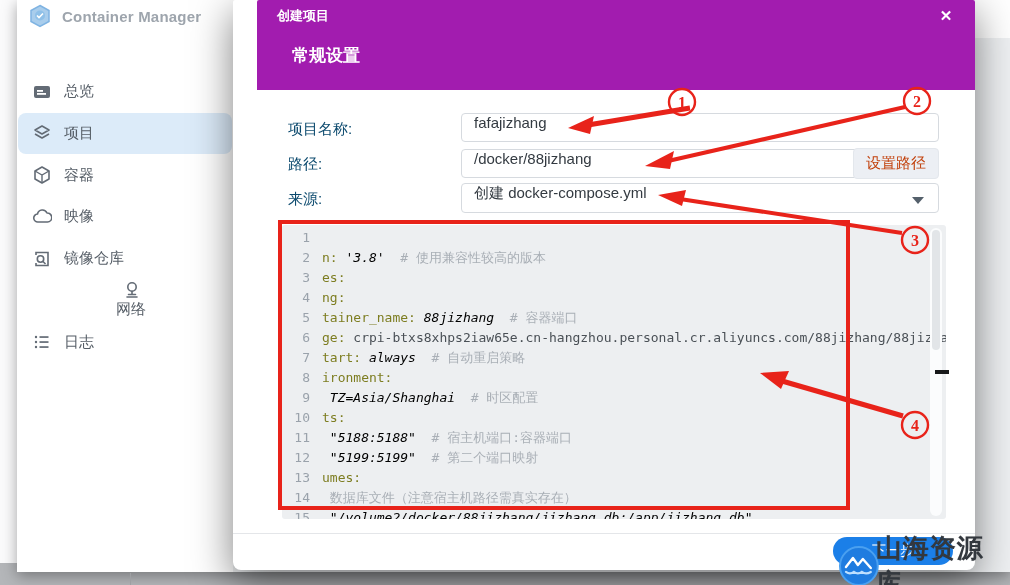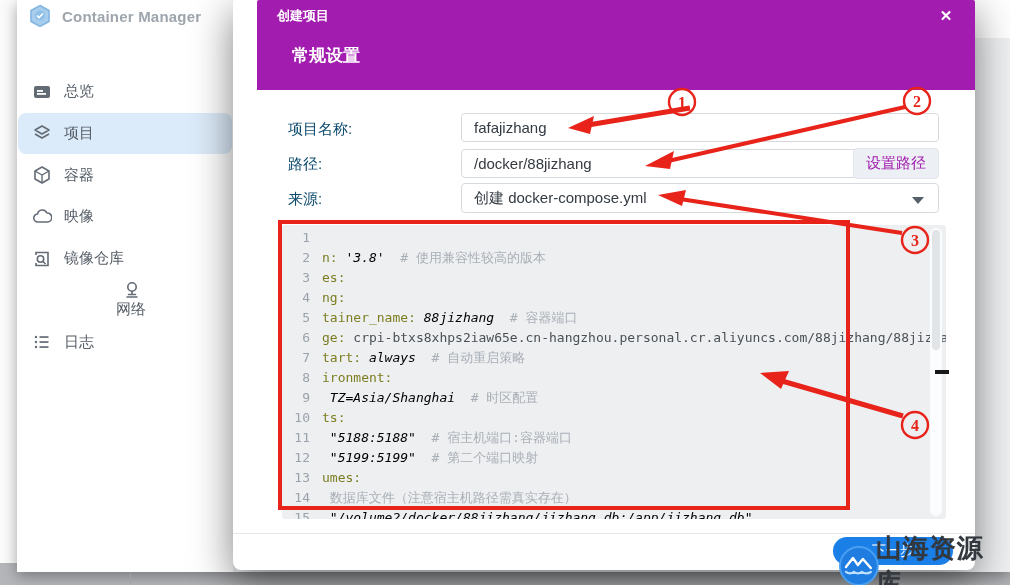--- a/index.html
+++ b/index.html
@@ -30,22 +30,22 @@
     position:absolute;left:233px;top:0;width:742px;height:570px;background:#ffffff;
     border-radius:2px 2px 8px 8px;box-shadow:0 12px 40px rgba(0,0,0,.5);z-index:10;
   }
   .modal-header{position:absolute;left:0;top:0;right:0;height:90px;background:#a21caf;border-radius:2px 2px 0 0;margin-left:24px;}
   .modal-title{position:absolute;left:20px;top:7px;color:#fff;font-size:13px;font-weight:bold;}
   .modal-close{position:absolute;right:18px;top:5px;color:#fff;font-size:15px;font-weight:bold;width:22px;height:22px;
     text-align:center;line-height:22px;cursor:pointer;}
   .modal-section{position:absolute;left:35px;top:44px;color:#fff;font-size:17px;font-weight:bold;}
   .form-label{position:absolute;left:55px;font-size:15px;color:#0c4a6e;}
   .tbox{position:absolute;background:#fff;border:1px solid #d6dadf;border-radius:4px;font-size:15px;color:#333a41;
-    display:flex;align-items:center;padding:0 12px;box-sizing:border-box;}
-  .btn-gray{position:absolute;background:#eceff4;border:1px solid #e3e7ec;border-radius:4px;font-size:15px;color:#a21caf;
+    display:flex;padding:0 12px;box-sizing:border-box;}
+  .btn-gray{position:absolute;background:#eceff4;border:1px solid #e3e7ec;border-radius:4px;font-size:15px;color:#c2410c;
     display:flex;align-items:center;justify-content:center;box-sizing:border-box;cursor:pointer;}
   .caret{position:absolute;right:14px;top:13px;width:0;height:0;border-left:6px solid transparent;
     border-right:6px solid transparent;border-top:7px solid #55606b;}
   
   .editor{position:absolute;left:49px;top:225px;width:664px;height:294px;background:#edeff1;border-radius:3px;
     overflow:hidden;font-family:"DejaVu Sans Mono",monospace;font-size:13px;line-height:20px;padding:3px 0 0 6px;box-sizing:border-box;}
   .cm-line{white-space:pre;height:20px;}
   .cm-line .ln{display:inline-block;width:22px;text-align:right;margin-right:12px;color:#9aa2ab;}
   .seg-key{color:#7d7d21;}
   .seg-str{color:#000000;font-style:italic;}

